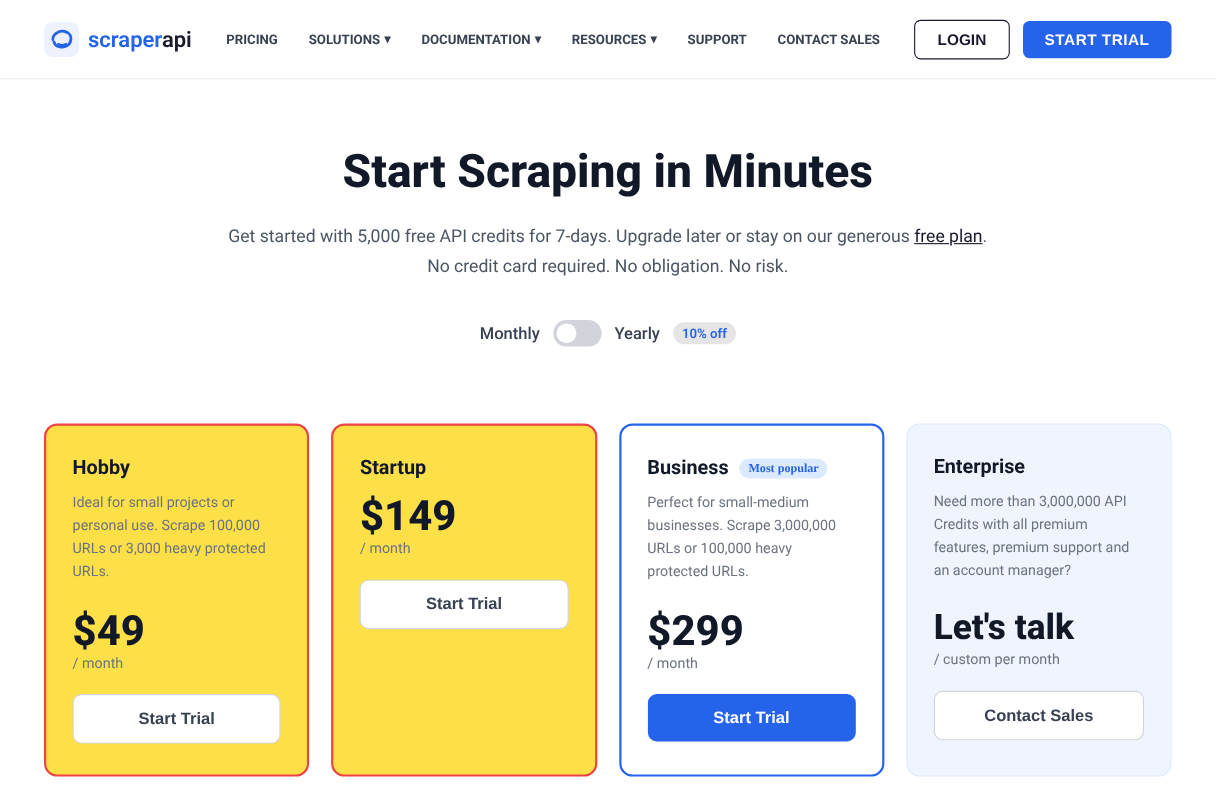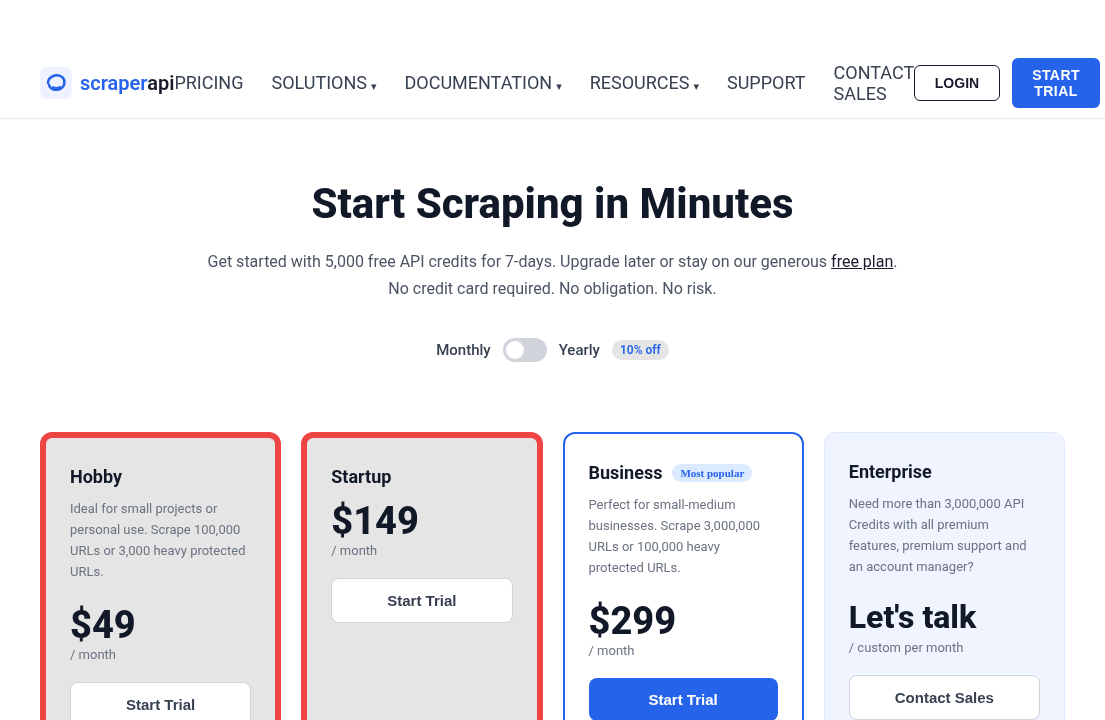--- a/index.html
+++ b/index.html
@@ -1,30 +1,30 @@
 <!DOCTYPE html>
 <html><head>
   <meta charset="utf-8">
   <style>
     * { box-sizing: border-box; margin: 0; padding: 0; }
     body { font-family: -apple-system, BlinkMacSystemFont, 'Segoe UI', Roboto, sans-serif; background: #fff; color: #1a1a2e; }
 
     
     .navbar {
       display: flex; align-items: center; justify-content: space-between;
-      padding: 0 40px; height: 72px; border-bottom: 1px solid #e8eaf0; margin-top: 47px;
+      padding: 0 40px; height: 72px; border-bottom: 1px solid #e8eaf0;
     }
     .nav-logo { display: flex; align-items: center; gap: 8px; text-decoration: none; }
     .nav-logo-icon { width: 32px; height: 32px; }
     .nav-logo-text { font-size: 20px; font-weight: 600; color: #1a1a2e; }
     .nav-logo-text span { color: #2563eb; }
     .nav-links { display: flex; align-items: center; gap: 28px; }
     .nav-link {
-      font-size: 18px; font-weight: 400; color: #374151; text-decoration: none;
-      display: flex; align-items: flex-end; gap: 4px; cursor: pointer;
+      font-size: 12px; font-weight: 700; color: #374151; text-decoration: none;
+      display: flex; align-items: center; gap: 4px; cursor: pointer;
     }
     .nav-actions { display: flex; align-items: center; gap: 12px; }
     .btn-login {
       padding: 9px 20px; border: 1.5px solid #1a1a2e; border-radius: 6px;
       background: transparent; font-size: 14px; font-weight: 600; cursor: pointer;
       color: #1a1a2e;
     }
     .btn-start-trial-nav {
       padding: 9px 20px; border: none; border-radius: 6px;
       background: #2563eb; color: #fff; font-size: 14px; font-weight: 700;
@@ -58,21 +58,21 @@
     }
 
     
     .pricing-section { padding: 0 40px 60px; }
     .pricing-grid {
       display: grid; grid-template-columns: repeat(4, 1fr);
       gap: 20px; max-width: 1040px; margin: 0 auto;
     }
     .card {
       border-radius: 12px; padding: 28px 24px;
-      border: 6px solid #ef4444; background: #e5e5e5;
+      border: 2px solid #ef4444; background: #fde047;
     }
     .card.featured {
       border: 2px solid #2563eb; background: #fff;
     }
     .card.enterprise-card {
       background: #f0f4ff; border: 1px solid #dbeafe;
     }
     .card-plan-row { display: flex; align-items: center; gap: 10px; margin-bottom: 12px; }
     .plan-name { font-size: 18px; font-weight: 700; color: #111827; }
     .popular-badge {

